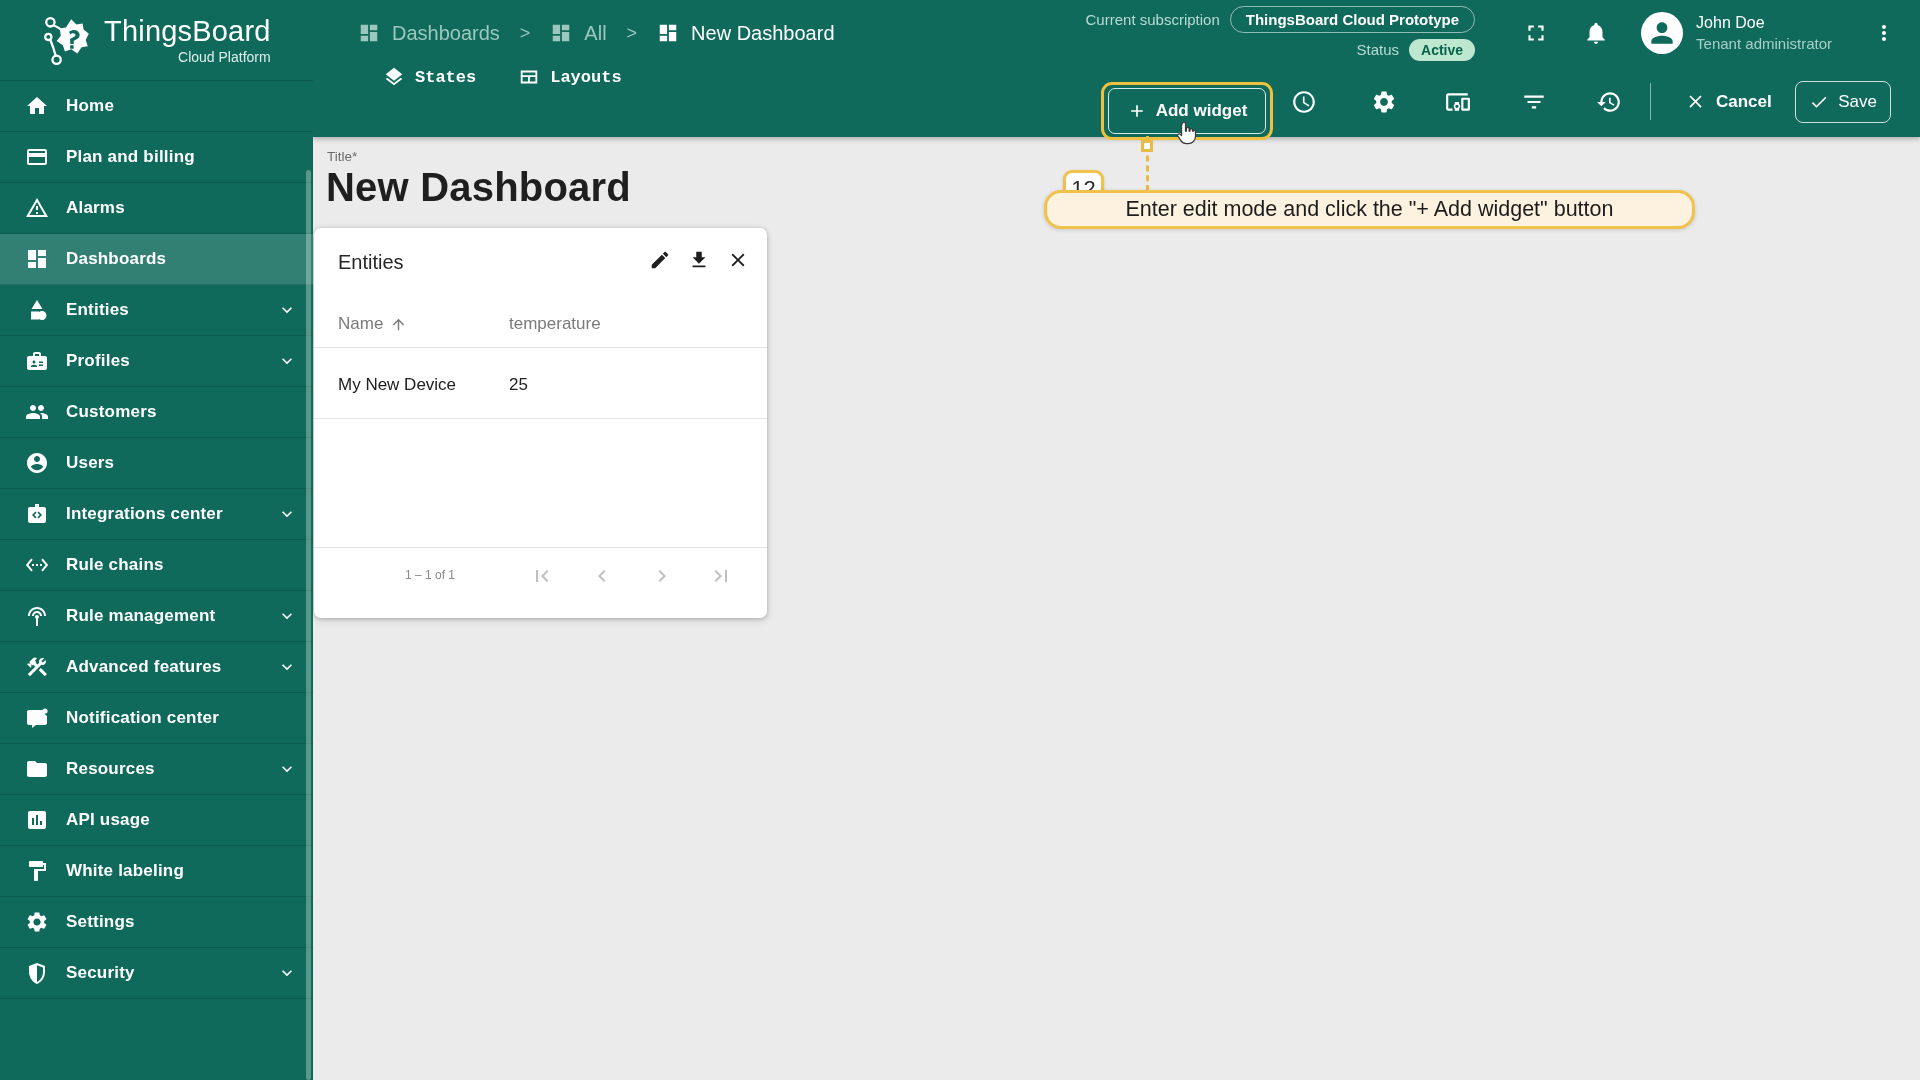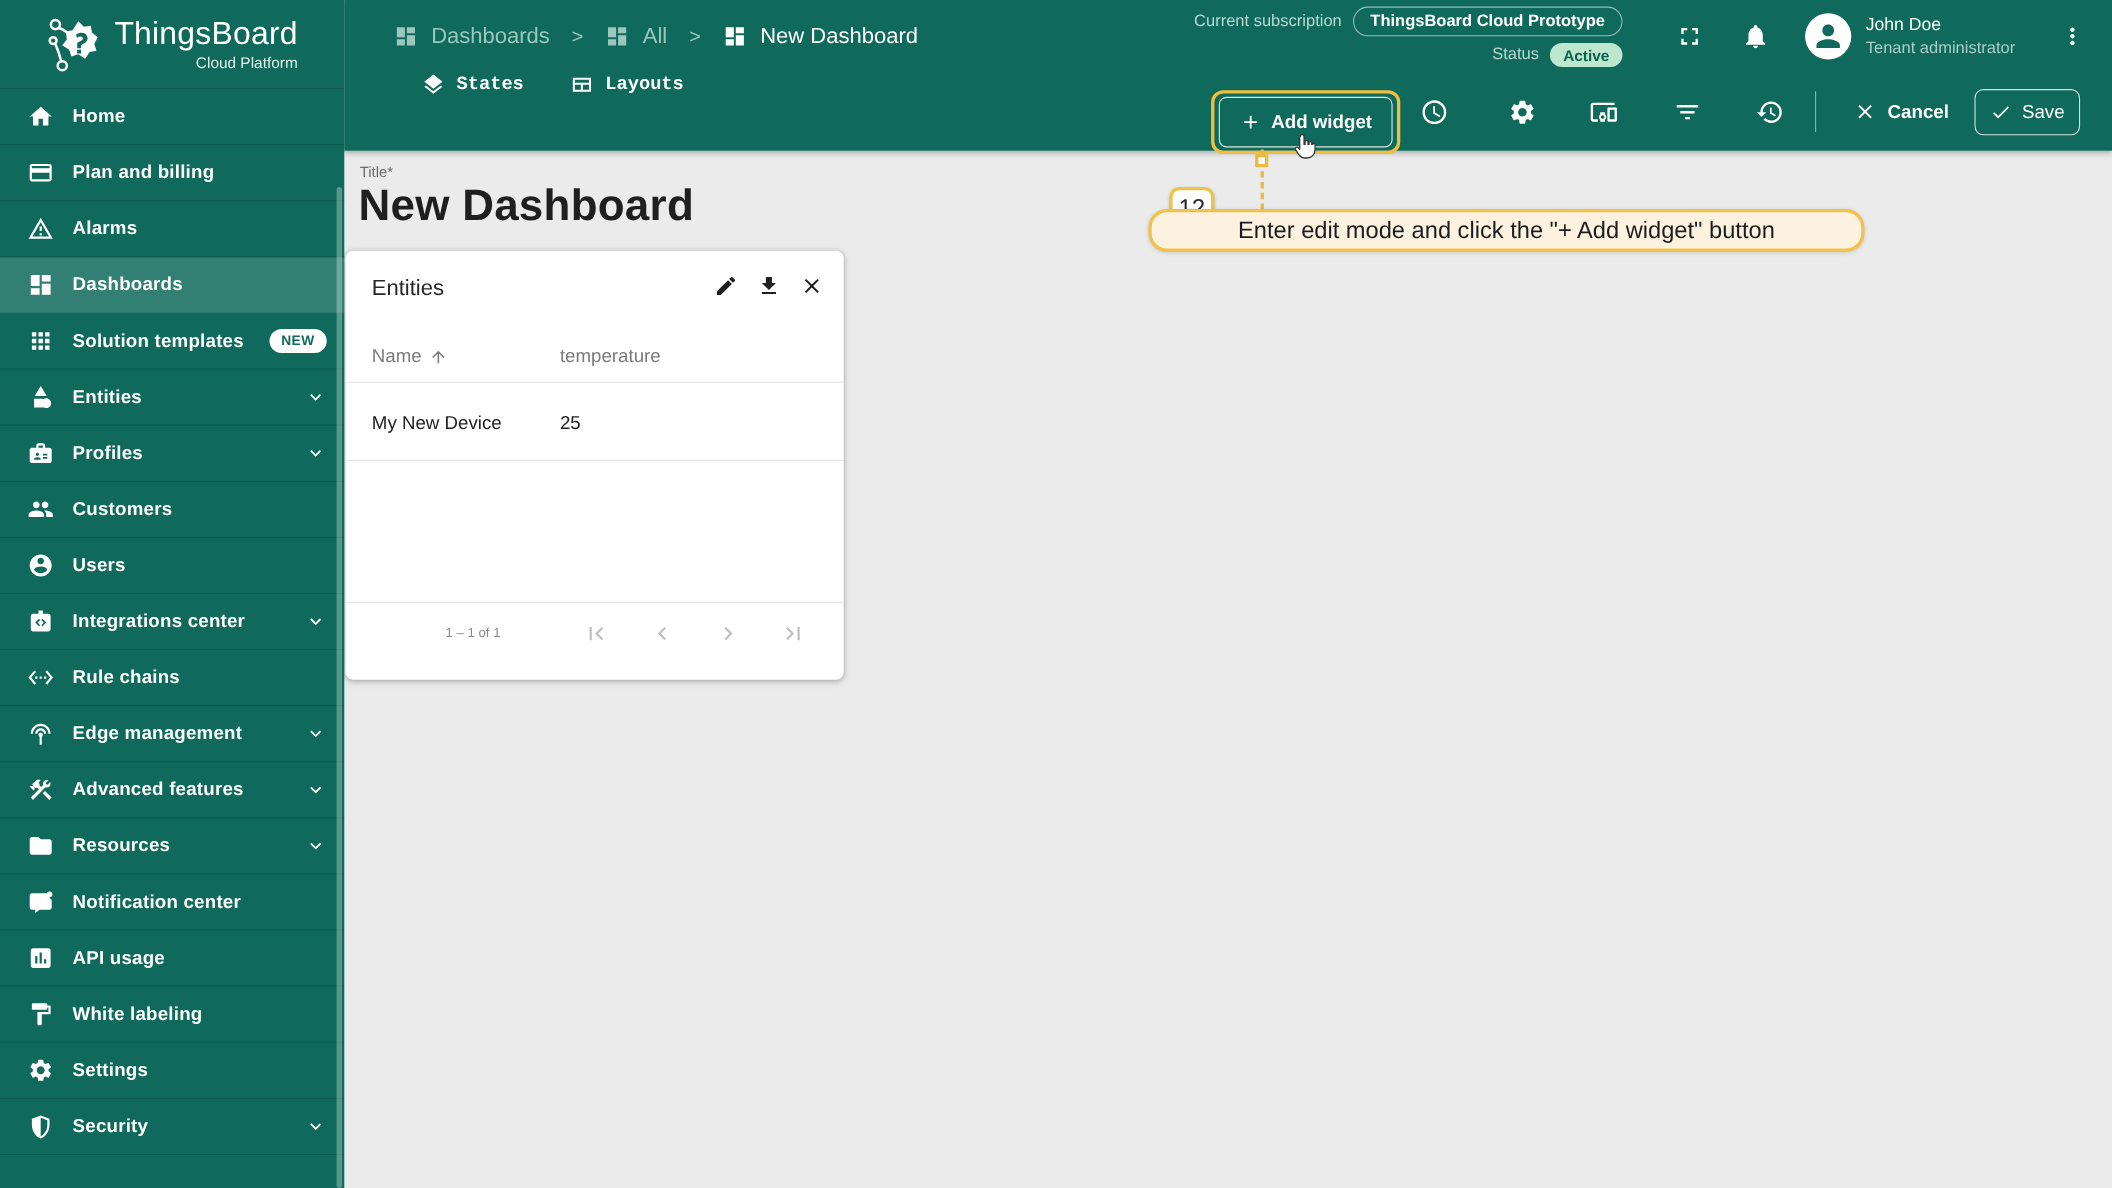--- a/index.html
+++ b/index.html
@@ -155,29 +155,20 @@
       <span class="nav-icon">
           <svg viewBox="0 0 24 24">
             <path fill="currentColor" d="M3 13h8V3H3v10zm0 8h8v-6H3v6zm10 0h8V11h-8v10zm0-18v6h8V3h-8z"></path>
           </svg>
         </span>
       <span class="nav-label">Dashboards</span>
     </div>
     <div class="nav-item">
       <span class="nav-icon">
           <svg viewBox="0 0 24 24">
-            <path fill="currentColor" d="M4 8h4V4H4v4zm6 12h4v-4h-4v4zm-6 0h4v-4H4v4zm0-6h4v-4H4v4zm6 0h4v-4h-4v4zm6-10v4h4V4h-4zm-6 4h4V4h-4v4zm6 6h4v-4h-4v4zm0 6h4v-4h-4v4z"></path>
-          </svg>
-        </span>
-      <span class="nav-label">Solution templates</span>
-      <span class="new-badge">NEW</span>
-    </div>
-    <div class="nav-item">
-      <span class="nav-icon">
-          <svg viewBox="0 0 24 24">
             <path fill="currentColor" d="M12 2l-5.5 9h11L12 2zm5 11c-2.49 0-4.5 2.01-4.5 4.5S14.51 22 17 22s4.5-2.01 4.5-4.5S19.49 13 17 13zm-11 .5v8h8v-8H6z"></path>
           </svg>
         </span>
       <span class="nav-label">Entities</span>
       <span class="chev">
           <svg viewBox="0 0 24 24">
             <path fill="currentColor" d="M16.59 8.59L12 13.17 7.41 8.59 6 10l6 6 6-6z"></path>
           </svg>
         </span>
     </div>
@@ -231,61 +222,61 @@
           </svg>
         </span>
       <span class="nav-label">Rule chains</span>
     </div>
     <div class="nav-item">
       <span class="nav-icon">
           <svg viewBox="0 0 24 24">
             <path fill="currentColor" d="M12 11c-1.1 0-2 .9-2 2 0 .74.4 1.38 1 1.72V22h2v-7.28c.6-.35 1-.98 1-1.72 0-1.1-.9-2-2-2zm0-8C7.03 3 3 7.03 3 12h2c0-3.87 3.13-7 7-7s7 3.13 7 7h2c0-4.97-4.03-9-9-9zm0 4c-2.76 0-5 2.24-5 5h2c0-1.66 1.34-3 3-3s3 1.34 3 3h2c0-2.76-2.24-5-5-5z"></path>
           </svg>
         </span>
-      <span class="nav-label">Edge management</span>
+      <span class="nav-label">Rule management</span>
       <span class="chev">
           <svg viewBox="0 0 24 24">
             <path fill="currentColor" d="M16.59 8.59L12 13.17 7.41 8.59 6 10l6 6 6-6z"></path>
           </svg>
         </span>
     </div>
     <div class="nav-item">
       <span class="nav-icon">
           <svg viewBox="0 0 24 24">
             <path fill="currentColor" d="M13.783 15.172l2.121-2.121 5.996 5.996-2.121 2.121zM17.5 10c1.93 0 3.5-1.57 3.5-3.5 0-.58-.16-1.12-.41-1.6l-2.7 2.7-1.49-1.49 2.7-2.7c-.48-.25-1.02-.41-1.6-.41C15.57 3 14 4.57 14 6.5c0 .41.08.8.21 1.16l-1.85 1.85-1.78-1.78.71-.71-1.41-1.41L12 3.49c-1.17-1.17-3.07-1.17-4.24 0L4.22 7.03l1.41 1.41H2.81l-.71.71 3.54 3.54.71-.71V9.15l1.41 1.41.71-.71 1.78 1.78-7.41 7.41 2.12 2.12L16.34 9.79c.36.13.75.21 1.16.21z"></path>
           </svg>
         </span>
       <span class="nav-label">Advanced features</span>
-      <span class="chev">
-          <svg viewBox="0 0 24 24">
-            <path fill="currentColor" d="M16.59 8.59L12 13.17 7.41 8.59 6 10l6 6 6-6z"></path>
-          </svg>
-        </span>
-    </div>
-    <div class="nav-item">
-      <span class="nav-icon">
-          <svg viewBox="0 0 24 24">
-            <path fill="currentColor" d="M10 4H4c-1.1 0-1.99.9-1.99 2L2 18c0 1.1.9 2 2 2h16c1.1 0 2-.9 2-2V8c0-1.1-.9-2-2-2h-8l-2-2z"></path>
-          </svg>
-        </span>
-      <span class="nav-label">Resources</span>
       <span class="chev">
           <svg viewBox="0 0 24 24">
             <path fill="currentColor" d="M16.59 8.59L12 13.17 7.41 8.59 6 10l6 6 6-6z"></path>
           </svg>
         </span>
     </div>
     <div class="nav-item">
       <span class="nav-icon">
           <svg viewBox="0 0 24 24">
             <path fill="currentColor" d="M20 4H4c-1.1 0-2 .9-2 2v11c0 1.1.9 2 2 2h3v3l4-3h9c1.1 0 2-.9 2-2V9.9A4.5 4.5 0 0 1 20 4z"></path>
             <circle fill="currentColor" cx="20" cy="5" r="2.6"></circle>
           </svg>
         </span>
       <span class="nav-label">Notification center</span>
+    </div>
+    <div class="nav-item">
+      <span class="nav-icon">
+          <svg viewBox="0 0 24 24">
+            <path fill="currentColor" d="M10 4H4c-1.1 0-1.99.9-1.99 2L2 18c0 1.1.9 2 2 2h16c1.1 0 2-.9 2-2V8c0-1.1-.9-2-2-2h-8l-2-2z"></path>
+          </svg>
+        </span>
+      <span class="nav-label">Resources</span>
+      <span class="chev">
+          <svg viewBox="0 0 24 24">
+            <path fill="currentColor" d="M16.59 8.59L12 13.17 7.41 8.59 6 10l6 6 6-6z"></path>
+          </svg>
+        </span>
     </div>
     <div class="nav-item">
       <span class="nav-icon">
           <svg viewBox="0 0 24 24">
             <path fill="currentColor" d="M19 3H5c-1.1 0-2 .9-2 2v14c0 1.1.9 2 2 2h14c1.1 0 2-.9 2-2V5c0-1.1-.9-2-2-2zM9 17H7v-7h2v7zm4 0h-2V7h2v10zm4 0h-2v-4h2v4z"></path>
           </svg>
         </span>
       <span class="nav-label">API usage</span>
     </div>
     <div class="nav-item">

